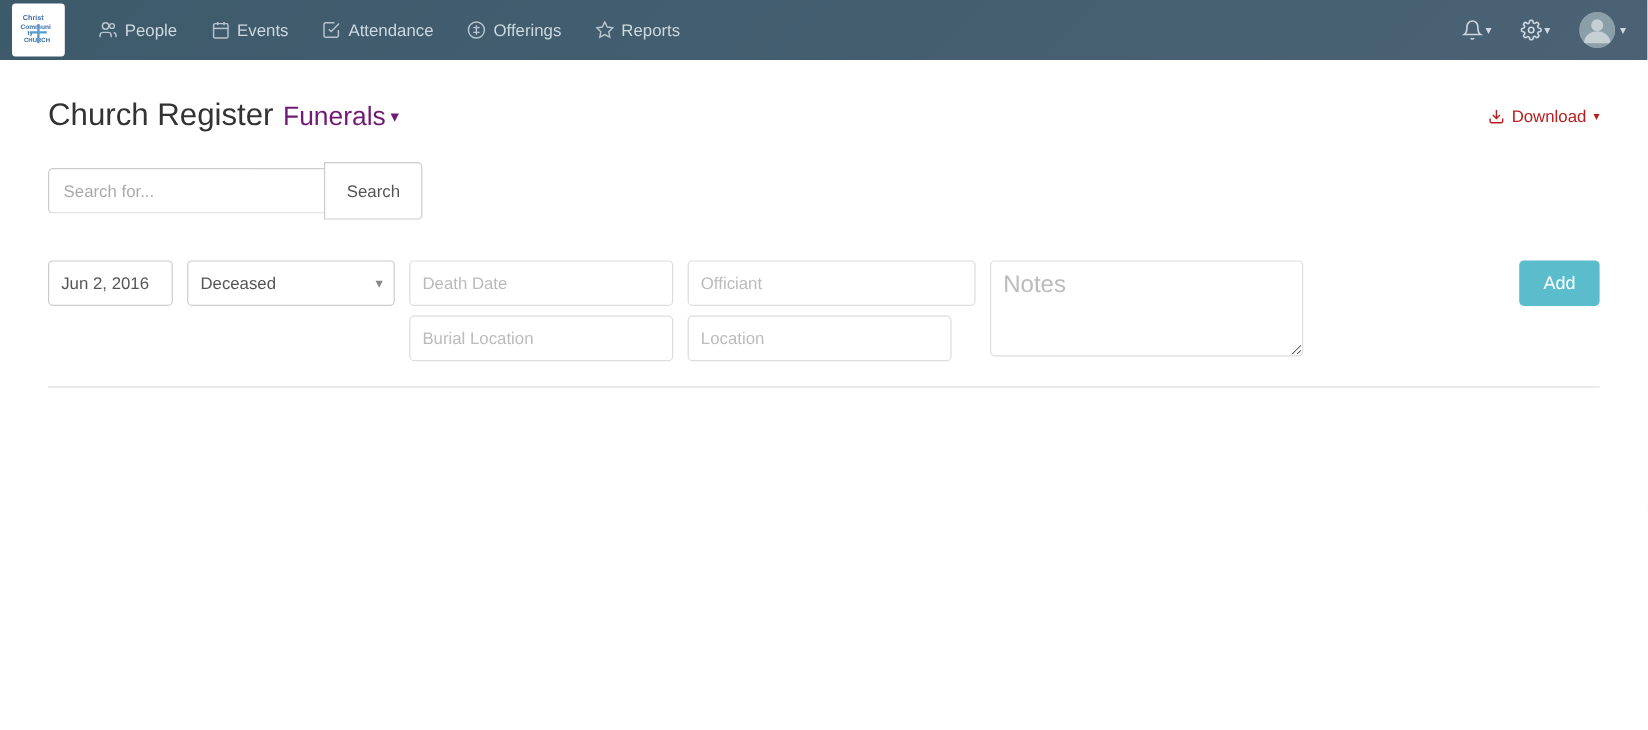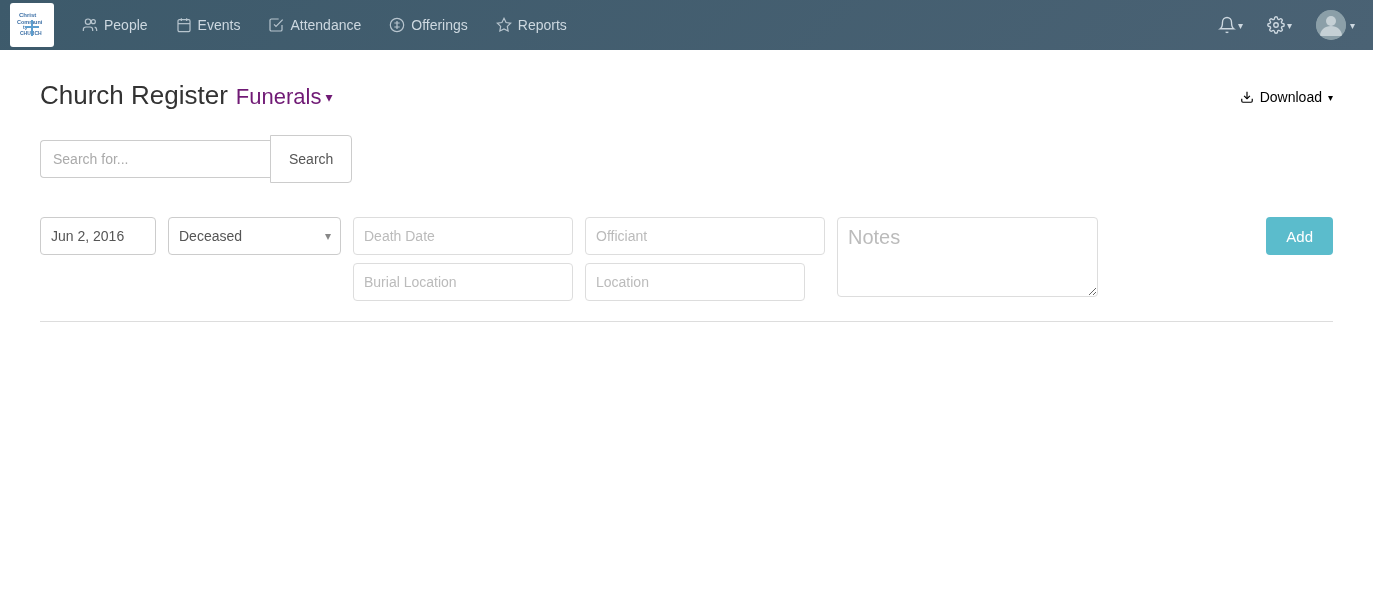--- a/index.html
+++ b/index.html
@@ -54,21 +54,21 @@
     .page-title { display: flex; align-items: baseline; justify-content: space-between; margin-bottom: 24px; }
     .page-title-left { display: flex; align-items: baseline; gap: 8px; }
     .title-main { font-size: 26px; font-weight: 400; color: #333; }
     .title-sub {
       font-size: 22px; color: #701a75; font-weight: 400;
       display: flex; align-items: center; gap: 4px; cursor: pointer;
     }
     .title-sub .caret { font-size: 14px; }
     .download-btn {
       display: flex; align-items: center; gap: 6px;
-      color: #000000; font-size: 14px; cursor: pointer;
+      color: #b91c1c; font-size: 14px; cursor: pointer;
     }
 
     
     .search-bar { display: flex; align-items: center; margin-bottom: 24px; }
     .search-input {
       width: 230px; height: 38px;
       border: 1px solid #ccc; border-right: none;
       border-radius: 4px 0 0 4px;
       padding: 0 12px; font-size: 14px; color: #555;
       outline: none;
@@ -80,21 +80,21 @@
       background: white; font-size: 14px; color: #555;
       cursor: pointer;
     }
 
     
     .form-row {
       display: flex; align-items: flex-start; gap: 12px;
       padding: 10px 0;
     }
     .date-field {
-      width: 116px; height: 38px;
+      width: 104px; height: 38px;
       border: 1px solid #ccc; border-radius: 4px;
       padding: 0 10px; font-size: 14px; color: #555;
       background: white; outline: none;
     }
     .deceased-select-wrapper {
       position: relative; width: 173px;
     }
     .deceased-select {
       width: 100%; height: 38px;
       border: 1px solid #ccc; border-radius: 4px;

